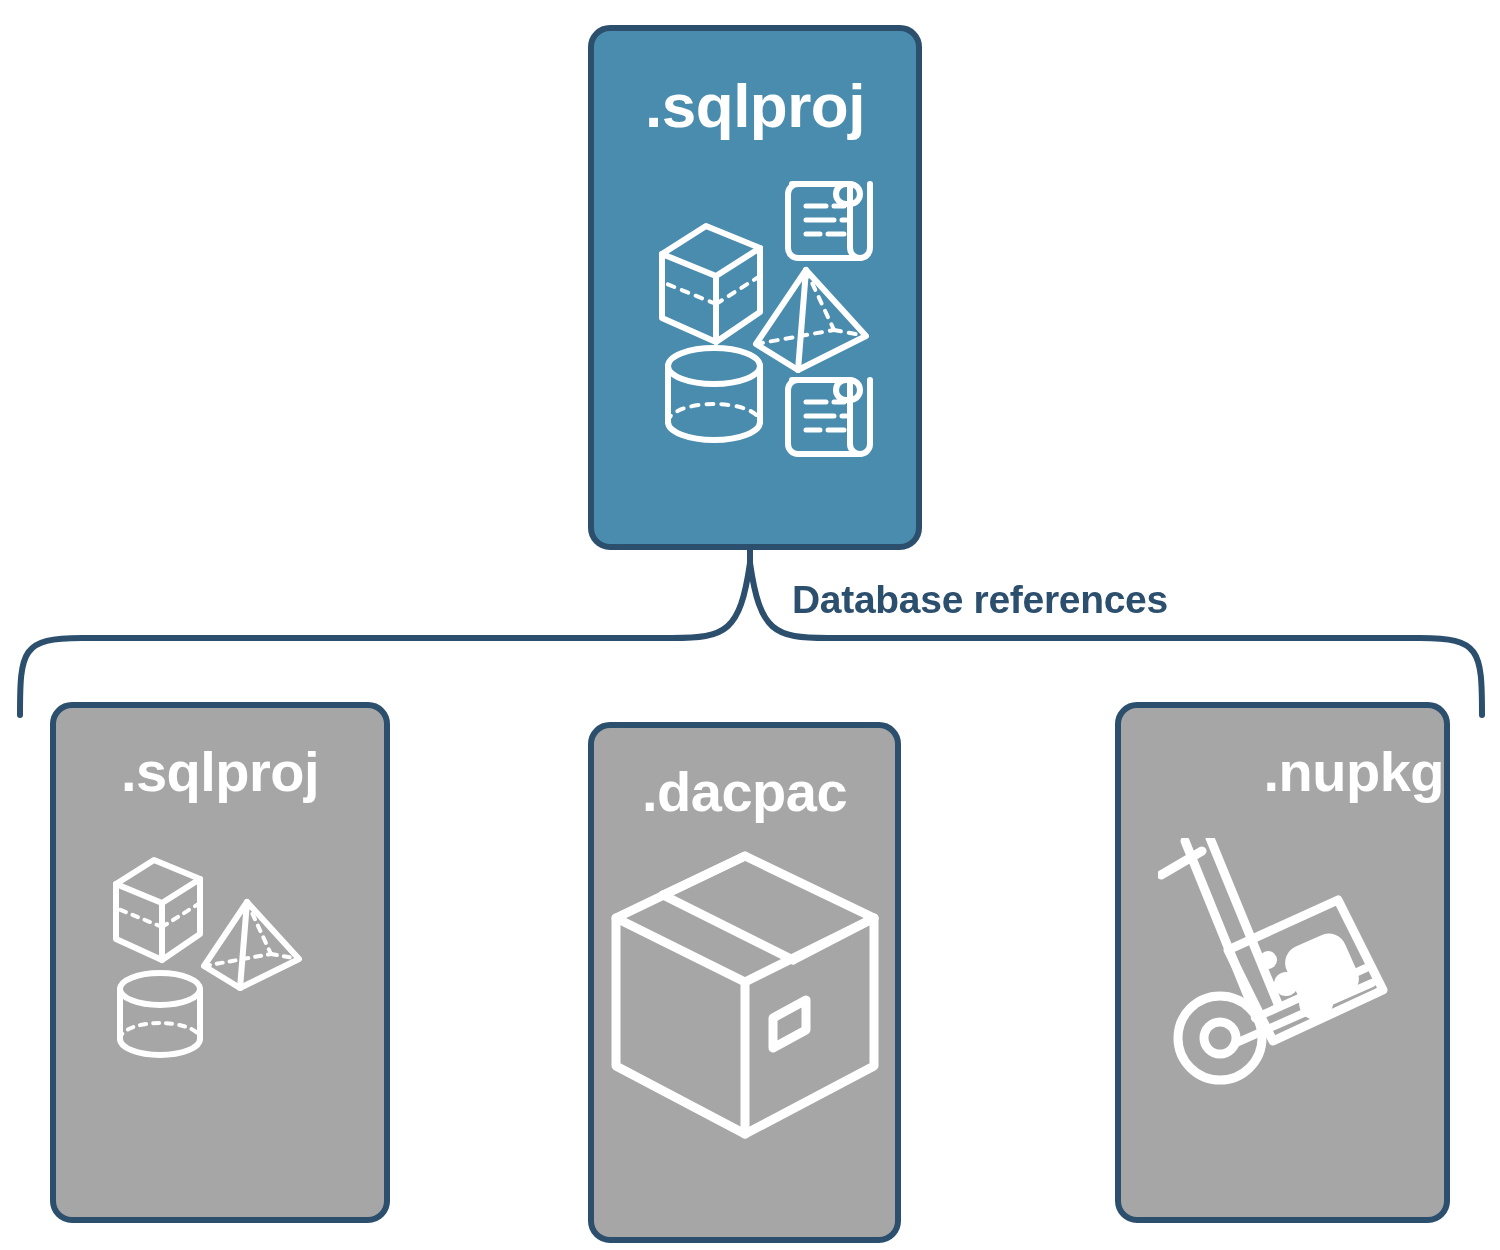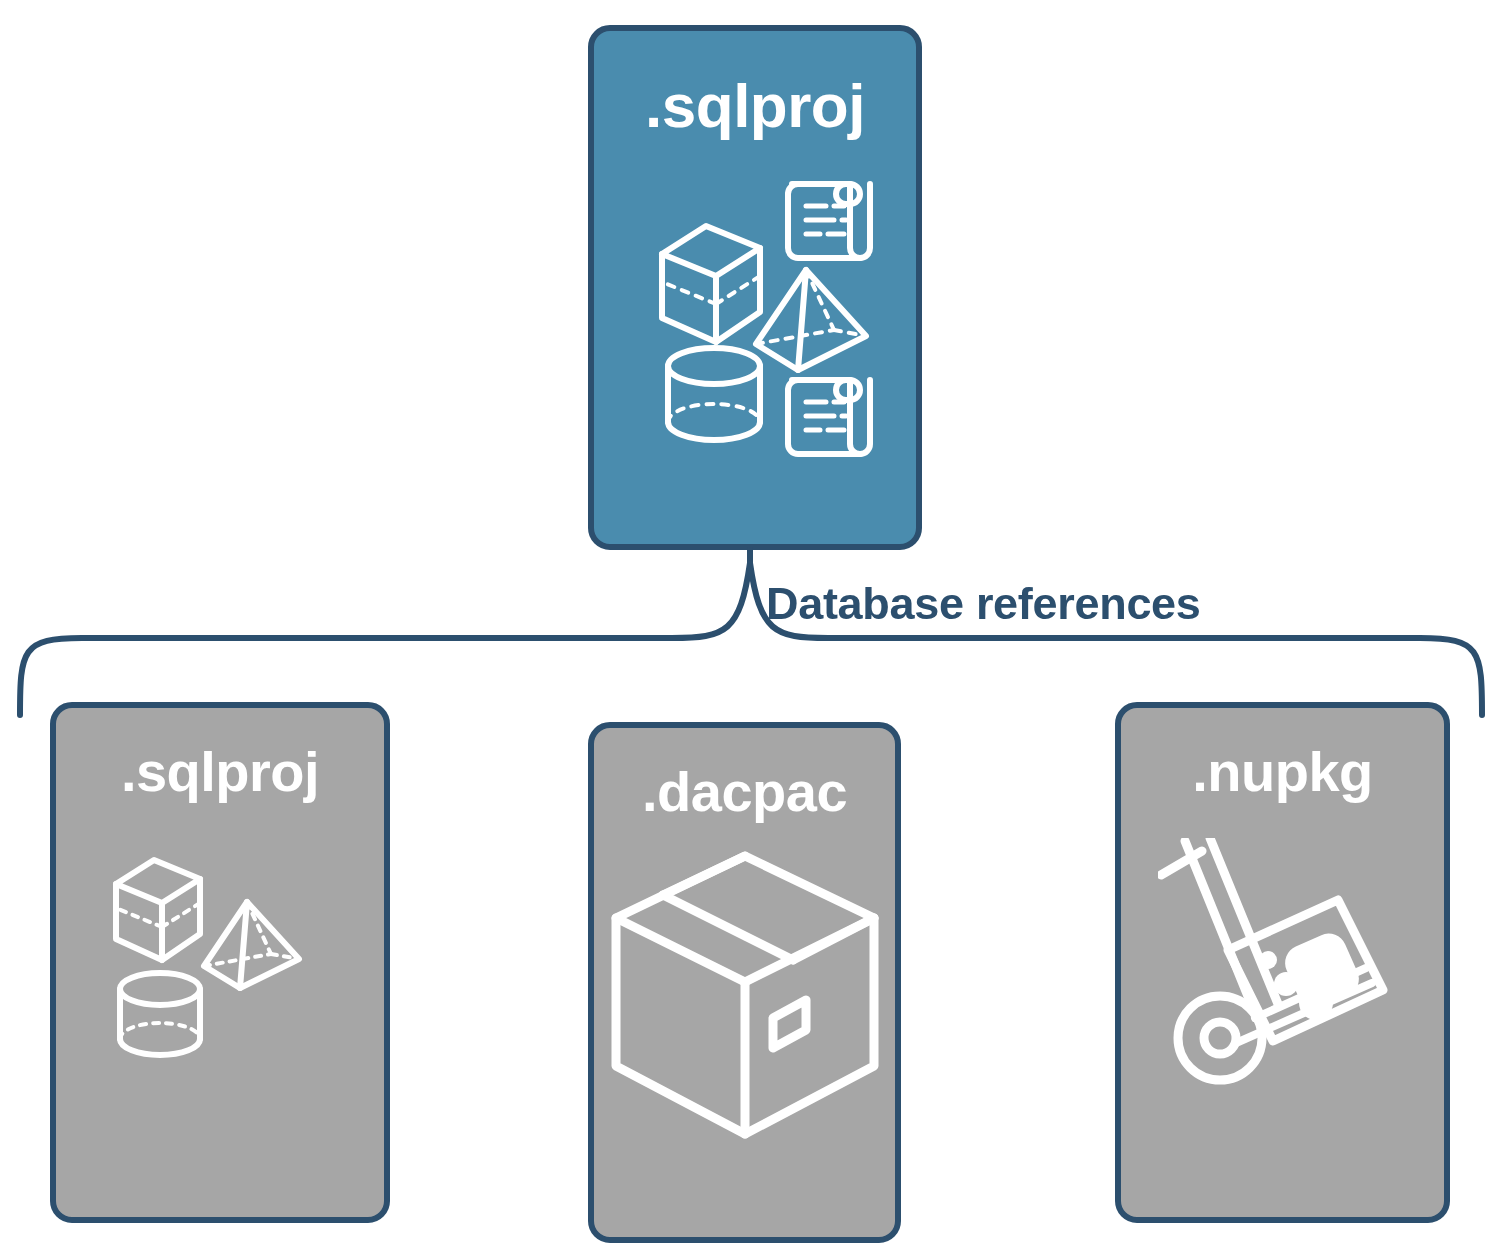--- a/index.html
+++ b/index.html
@@ -70,20 +70,21 @@
     left: 588px;
     top: 722px;
     width: 313px;
     height: 521px;
   }
   #card-nupkg {
     left: 1115px;
     top: 702px;
     width: 335px;
     height: 521px;
+    align-items: flex-end;
   }
   .card.gray .card-title {
     font-size: 56px;
     margin-top: 36px;
   }
   .card.gray .icon-wrap {
     position: absolute;
     left: 50%;
     transform: translateX(-50%);
   }
@@ -95,23 +96,23 @@
   #brace-layer {
     position: absolute;
     left: 0;
     top: 540px;
     width: 1500px;
     height: 200px;
     pointer-events: none;
   }
   #brace-label {
     position: absolute;
-    left: 766px;
+    left: 792px;
     top: 578px;
-    font-size: 45px;
+    font-size: 39px;
     font-weight: bold;
     color: #2c4f6e;
     letter-spacing: -0.3px;
     white-space: nowrap;
     user-select: none;
   }
 </style>
 </head>
 <body>
 

